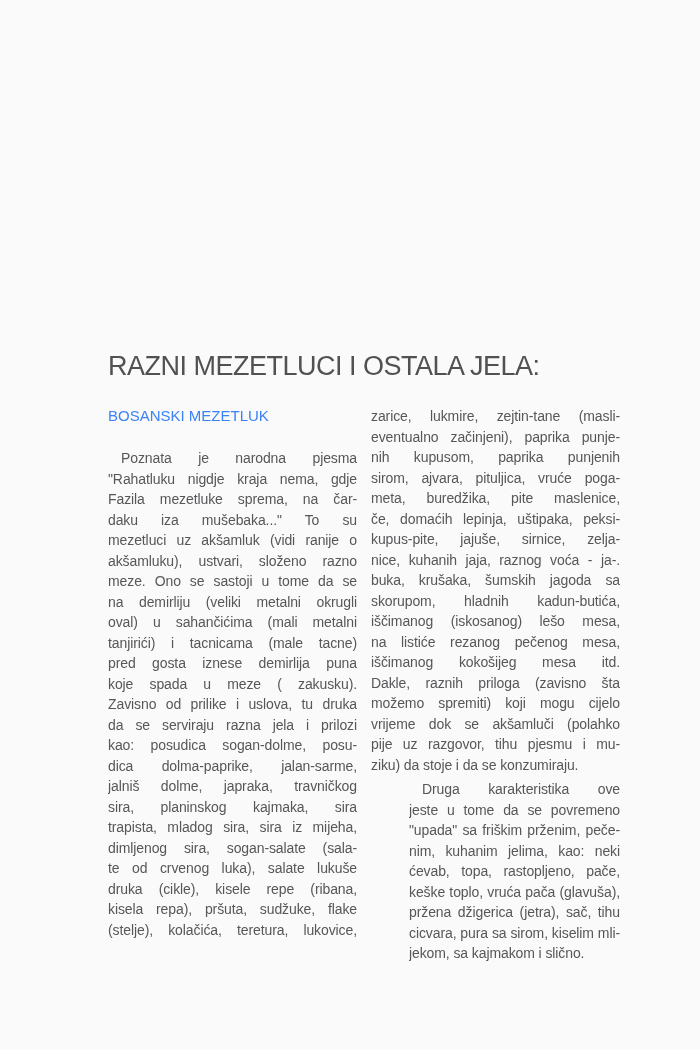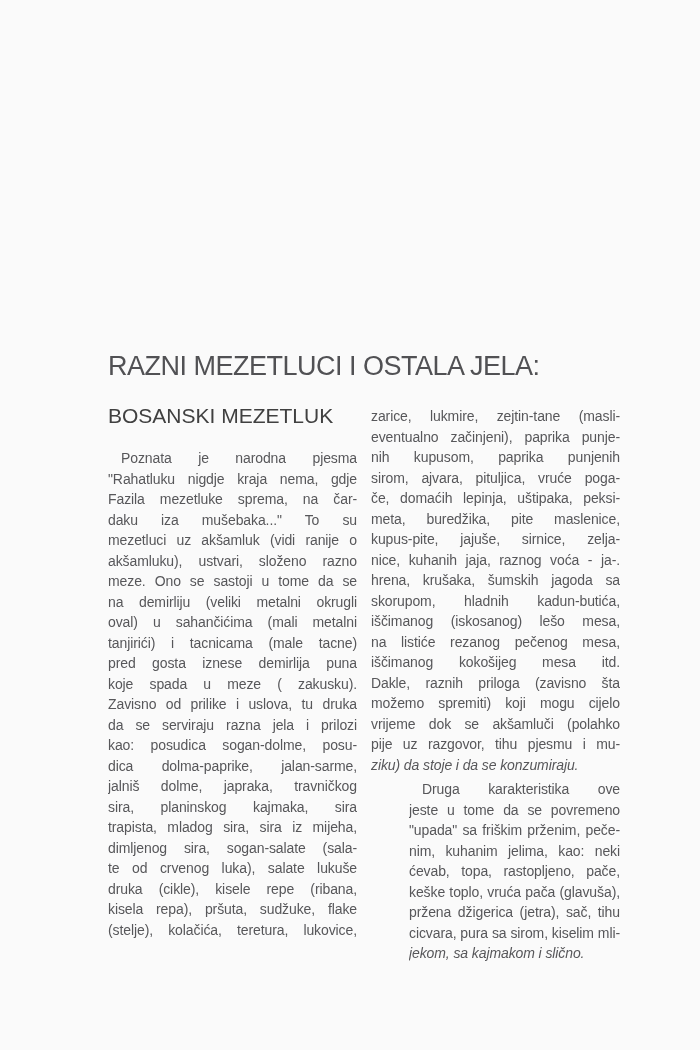--- a/index.html
+++ b/index.html
@@ -35,40 +35,39 @@
     gap: 14px;
   }
   .col {
     width: 249px;
     font-size: 14px;
     line-height: 20.5px;
     letter-spacing: -0.1px;
     color: #57575a;
   }
   .section-heading {
-    font-size: 21px;
+    font-size: 15px;
     font-weight: 400;
     line-height: 20.5px;
     letter-spacing: 0;
-    color: #404040;
+    color: #3b82f6;
     margin: 0 0 21.5px 0;
     white-space: nowrap;
   }
   .para { margin: 0; }
   .para + .para { margin-top: 4px; margin-left: 38px; }
   .line {
     text-align: justify;
     text-align-last: justify;
     height: 20.5px;
     overflow: hidden;
   }
   .line.end {
     text-align: center;
     text-align-last: left;
-    font-style: italic;
   }
   .line.indent {
     text-indent: 13px;
   }
 </style>
 </head>
 <body>
 
 <div class="page">
   <h1 class="page-title">RAZNI MEZETLUCI I OSTALA JELA:</h1>
@@ -106,25 +105,25 @@
         </div>
     </div>
 
     <div class="col">
       <div>
           <div class="para">
             <div class="line">zarice, lukmire, zejtin-tane (masli-</div>
             <div class="line">eventualno začinjeni), paprika punje-</div>
             <div class="line">nih kupusom, paprika punjenih</div>
             <div class="line">sirom, ajvara, pituljica, vruće poga-</div>
+            <div class="line">meta, buredžika, pite maslenice,</div>
             <div class="line">če, domaćih lepinja, uštipaka, peksi-</div>
-            <div class="line">meta, buredžika, pite maslenice,</div>
             <div class="line">kupus-pite, jajuše, sirnice, zelja-</div>
             <div class="line">nice, kuhanih jaja, raznog voća - ja-.</div>
-            <div class="line">hrena, krušaka, šumskih jagoda sa</div>
+            <div class="line">buka, krušaka, šumskih jagoda sa</div>
             <div class="line">skorupom, hladnih kadun-butića,</div>
             <div class="line">iščimanog (iskosanog) lešo mesa,</div>
             <div class="line">na listiće rezanog pečenog mesa,</div>
             <div class="line">iščimanog kokošijeg mesa itd.</div>
             <div class="line">Dakle, raznih priloga (zavisno šta</div>
             <div class="line">možemo spremiti) koji mogu cijelo</div>
             <div class="line">vrijeme dok se akšamluči (polahko</div>
             <div class="line">pije uz razgovor, tihu pjesmu i mu-</div>
             <div class="line end">ziku) da stoje i da se konzumiraju.</div>
           </div>

